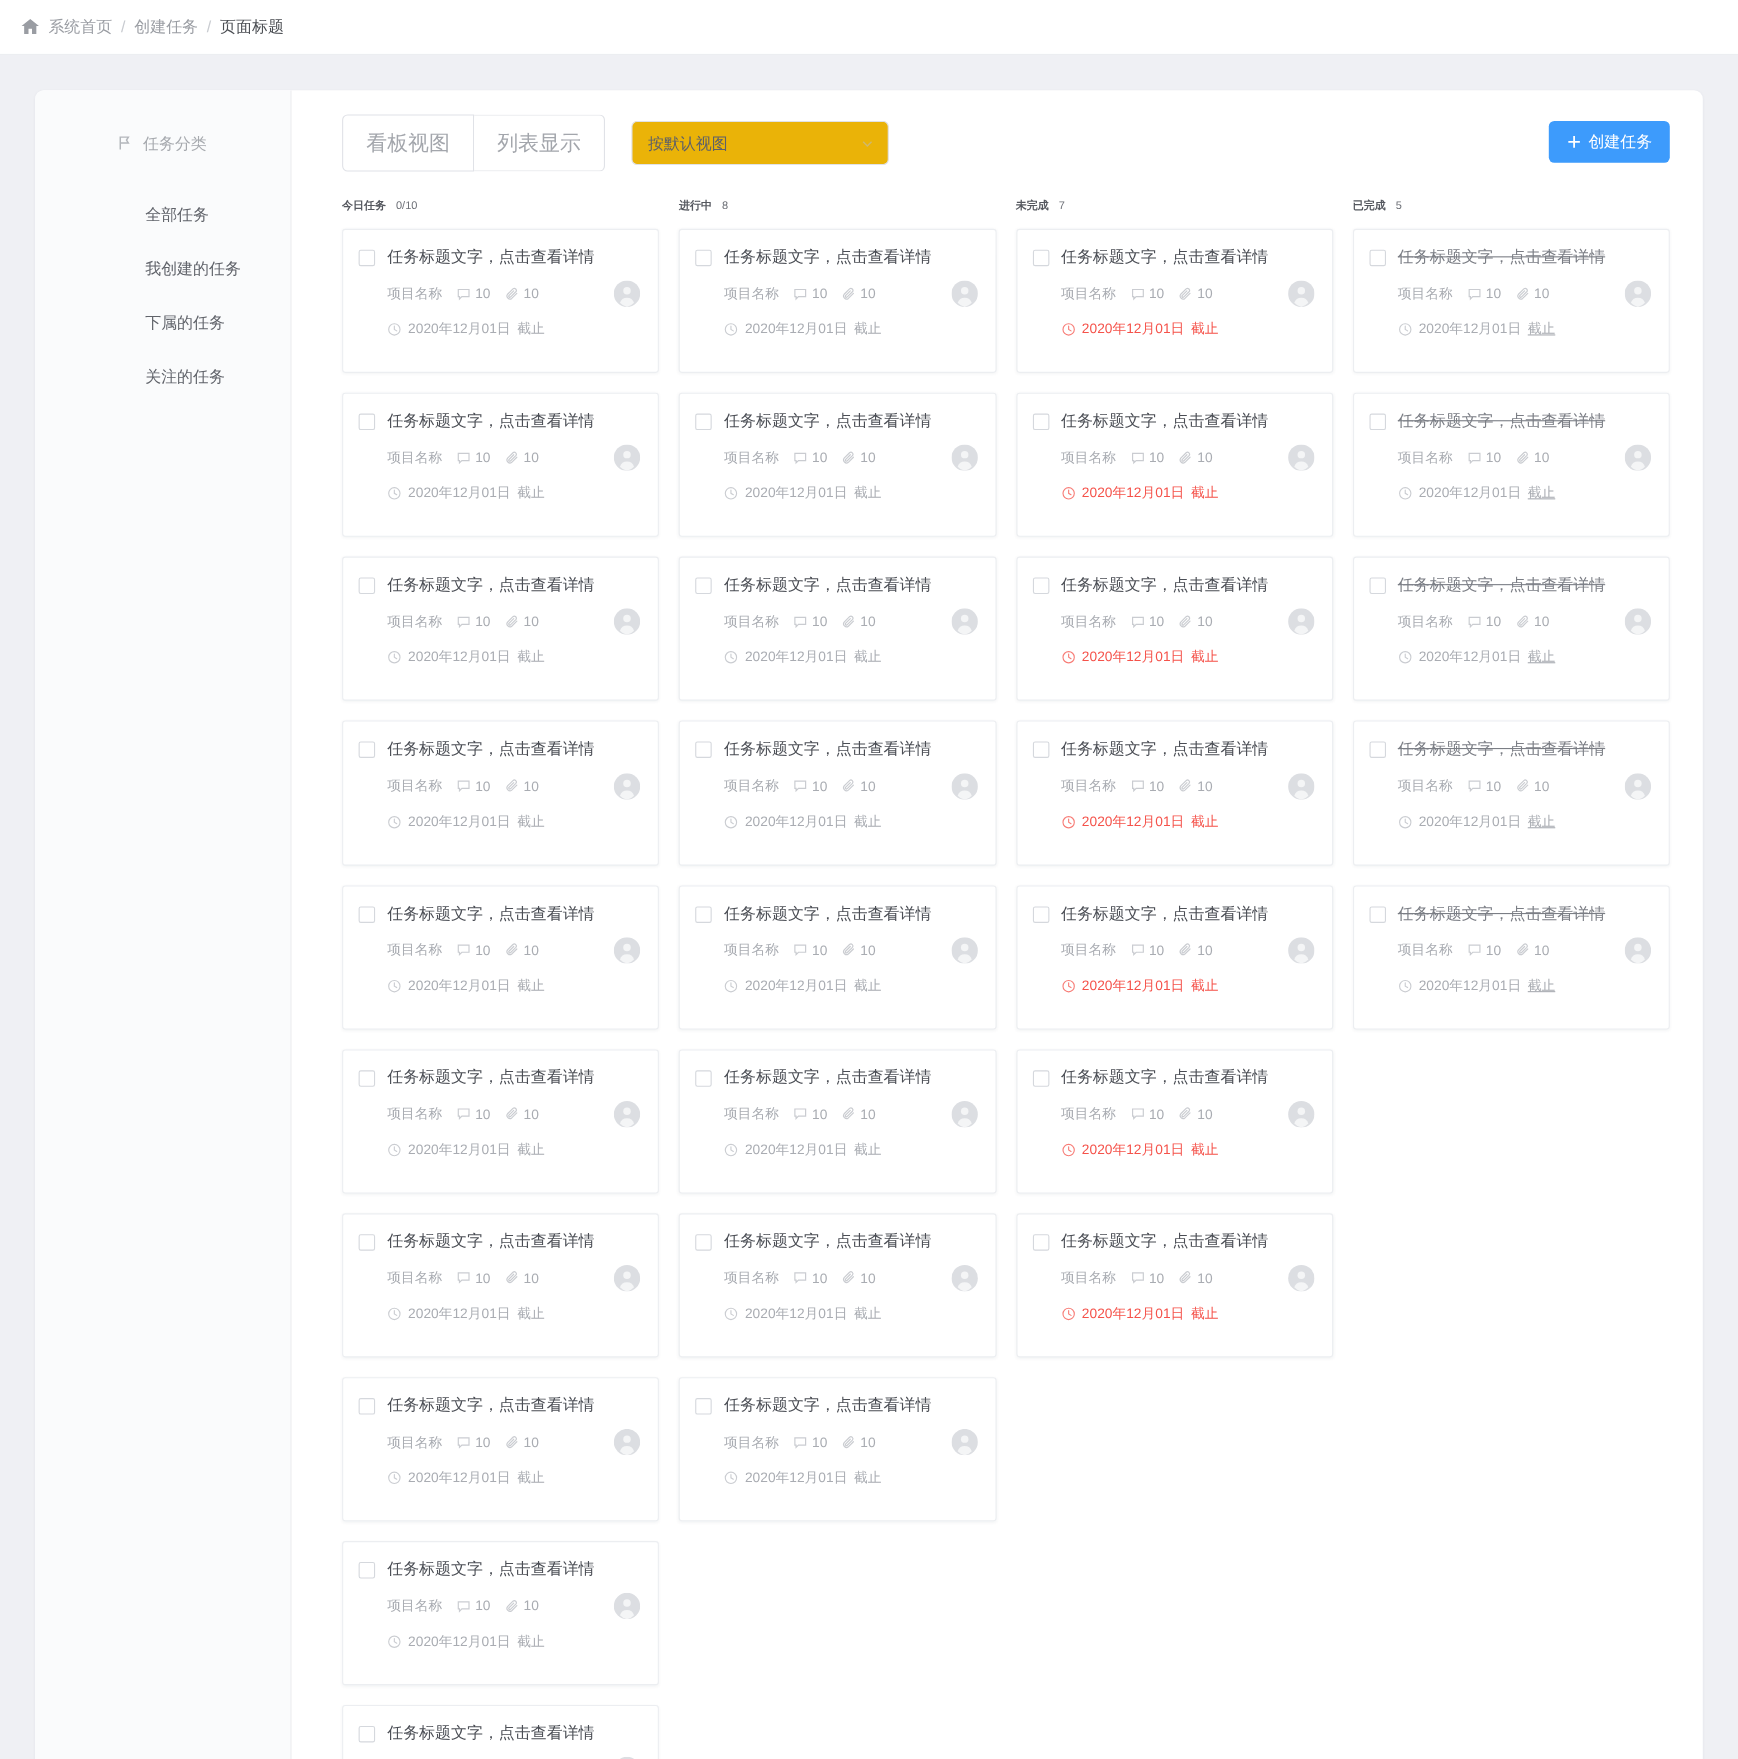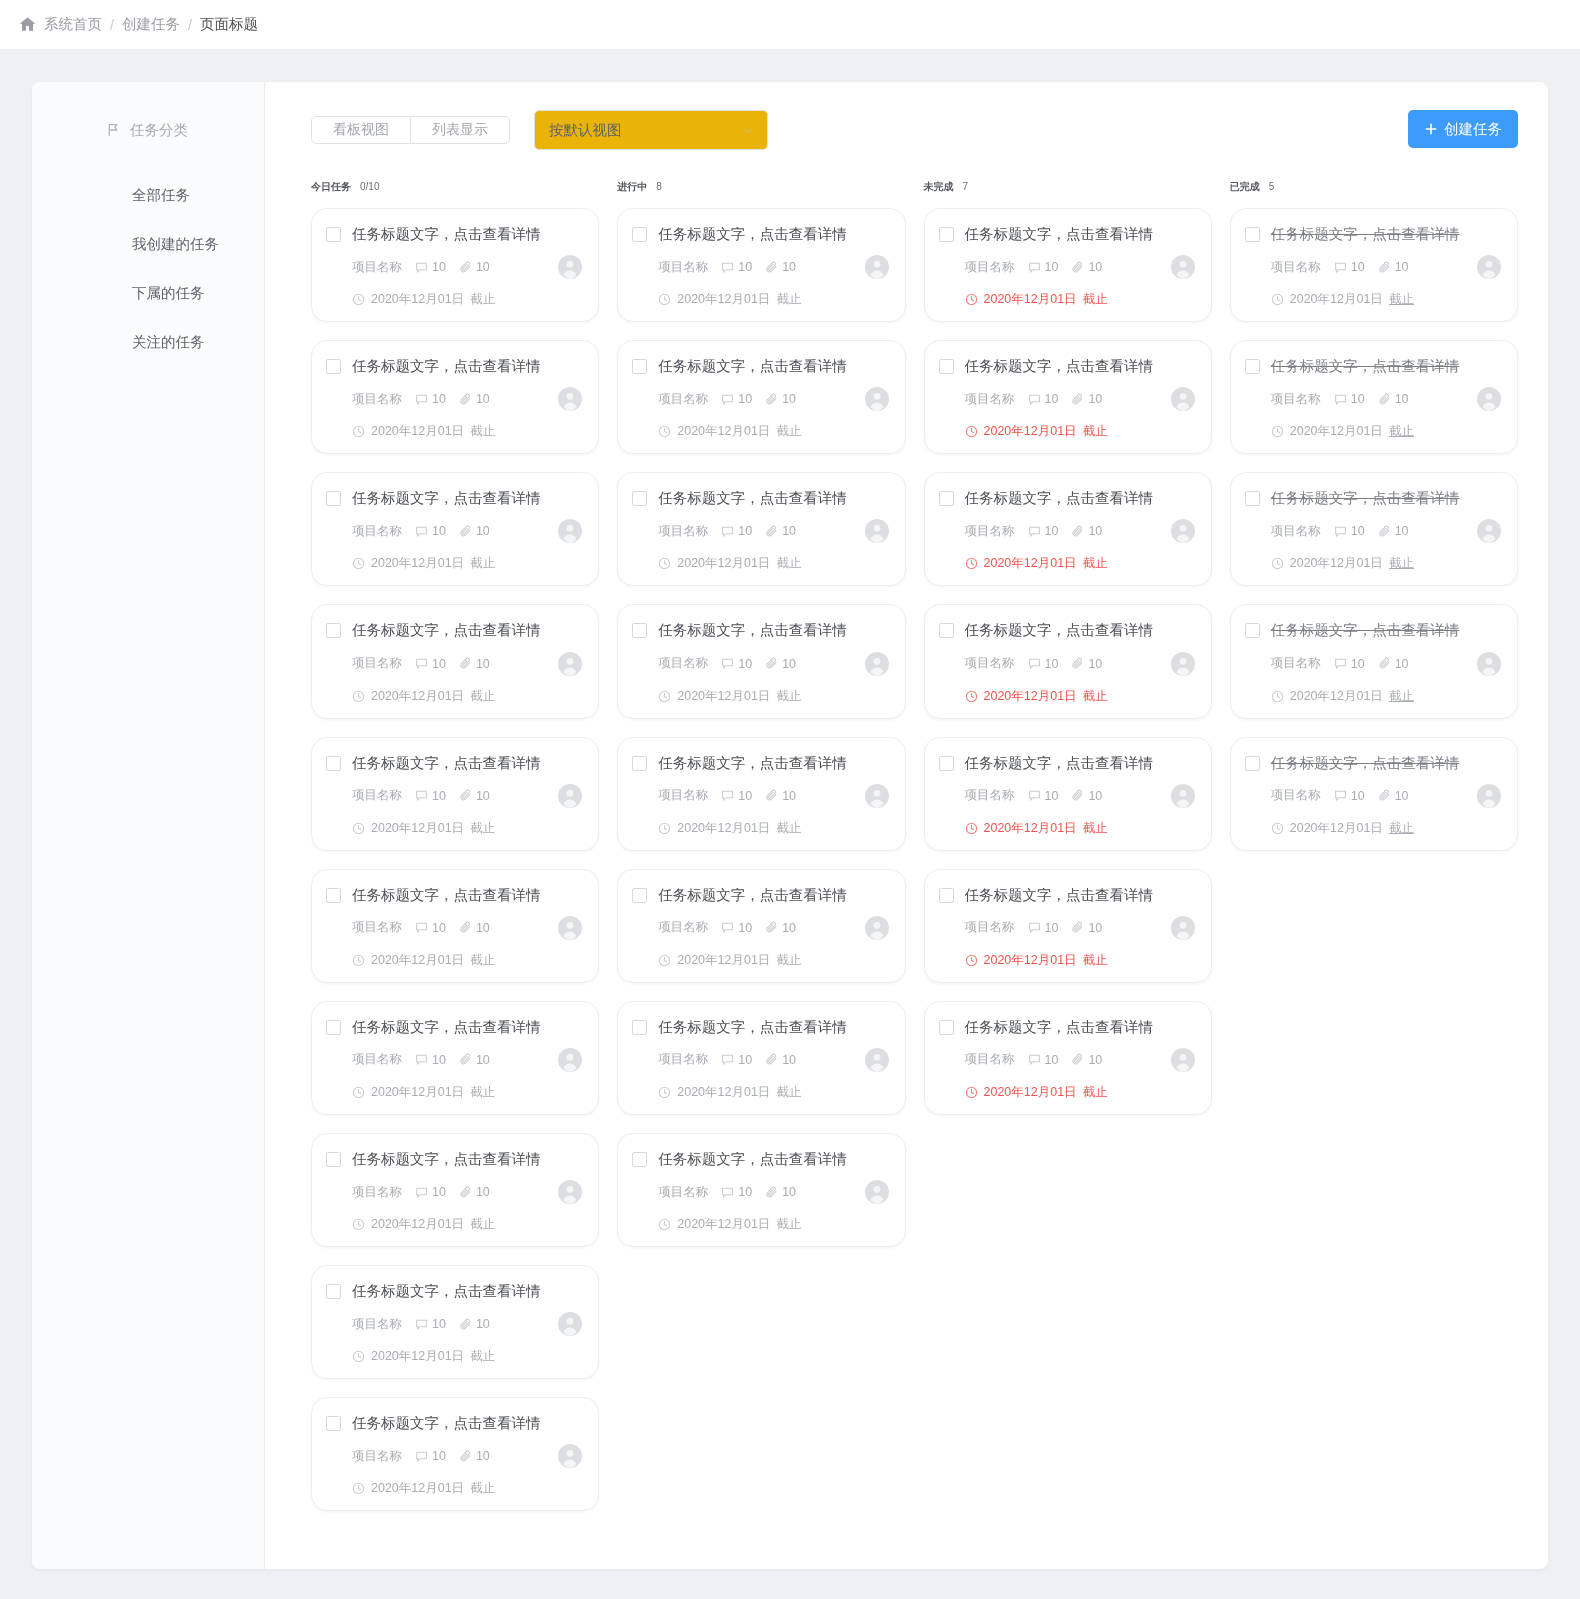--- a/index.html
+++ b/index.html
@@ -65,25 +65,25 @@
     cursor: pointer;
   }
   .side-item:first-of-type { margin-top: 27px; }
 
   
   .main { flex: 1 1 auto; padding: 28px 30px 40px 30px; position: relative; }
 
   .toolbar { display: flex; align-items: center; height: 40px; }
   .seg-group { display: flex; }
   .seg-btn {
-    height: 28px;
+    height: 52px;
     padding: 0 21px;
     background: #fff;
     border: 1px solid #e0e2e7;
-    font-size: 14px;
+    font-size: 19px;
     color: #a3a6ac;
     font-family: inherit;
     cursor: pointer;
     display: flex;
     align-items: center;
   }
   .seg-btn:first-child { border-radius: 5px 0 0 5px; }
   .seg-btn:last-child { border-radius: 0 5px 5px 0; border-left: none; }
 
   .select-box {
@@ -137,23 +137,23 @@
     padding-bottom: 14px;
     display: flex;
     align-items: baseline;
     gap: 9px;
   }
   .col-count { font-weight: normal; color: #6c6f76; }
 
   .card {
     background: #fff;
     border: 1px solid #eceef1;
-    border-radius: 16px;
+    border-radius: 3px;
     box-shadow: 0 1px 3px rgba(20,30,60,.05);
-    padding: 16px 16px 13px 14px;
+    padding: 16px 16px 30px 14px;
     margin-bottom: 18px;
     cursor: pointer;
   }
   .card-top { display: flex; align-items: flex-start; gap: 11px; }
   .chk {
     width: 15px; height: 15px;
     border: 1px solid #d5d8dd;
     border-radius: 2px;
     background: #fff;
     flex: 0 0 15px;

